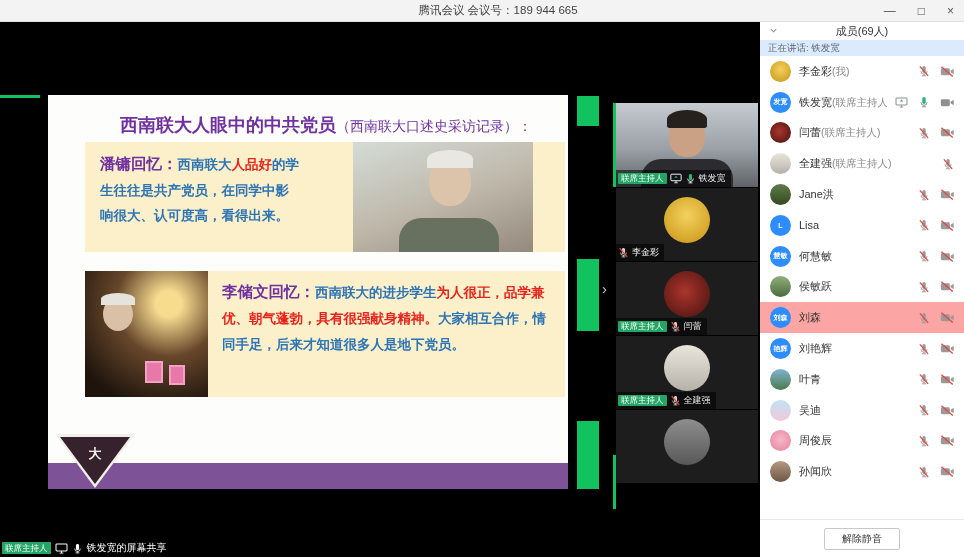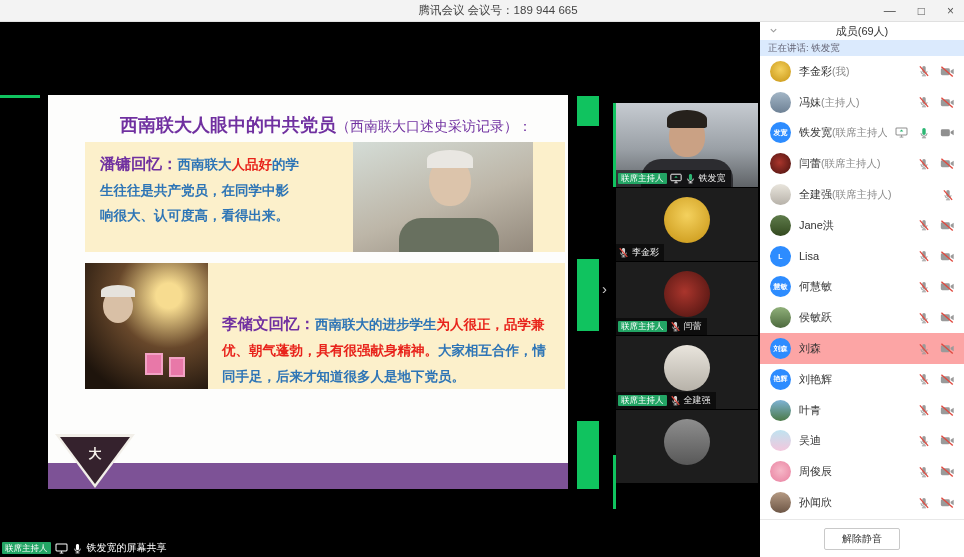--- a/index.html
+++ b/index.html
@@ -35,22 +35,22 @@
   .block1-text { width:220px; padding:9px 4px 0 15px; line-height:1.6; }
   .photo1 { width:180px; height:110px; margin-left:auto; margin-right:32px; position:relative;
     background:linear-gradient(160deg,#d4dcd6 0%,#bdb6a8 55%,#93897c 100%); overflow:hidden; }
   .photo1 .p-head { position:absolute; right:62px; top:14px; width:42px; height:50px;
     border-radius:50% 50% 46% 46%; background:#dcc4ab; }
   .photo1 .p-hair { position:absolute; right:60px; top:8px; width:46px; height:18px;
     border-radius:50% 50% 0 0; background:#e9e7e2; }
   .photo1 .p-body { position:absolute; right:34px; bottom:-8px; width:100px; height:42px;
     border-radius:22px 22px 0 0; background:#68705f; }
 
-  .block2 { position:absolute; left:37px; top:168px; width:480px; height:126px; background:#fcf0cb;
-    display:flex;align-items:flex-end; }
+  .block2 { position:absolute; left:37px; top:176px; width:480px; height:126px; background:#fcf0cb;
+    display:flex; }
   .photo2 { width:123px; height:126px; position:relative; overflow:hidden;
     background:radial-gradient(circle at 68% 26%, #f7dc90 10%, rgba(95,62,34,.95) 42%, #1e140c 85%); }
   .photo2 .p2-head { position:absolute; left:18px; top:26px; width:30px; height:34px;
     border-radius:50%; background:#d9c0a6; }
   .photo2 .p2-hair { position:absolute; left:16px; top:22px; width:34px; height:12px;
     border-radius:50% 50% 0 0; background:#e6e3dd; }
   .photo2 .p2-frame1 { position:absolute; left:60px; bottom:14px; width:18px; height:22px;
     background:#e878a8; border:2px solid #f2a2c4; }
   .photo2 .p2-frame2 { position:absolute; left:84px; bottom:12px; width:16px; height:20px;
     background:#e878a8; border:2px solid #f2a2c4; }
@@ -312,44 +312,20 @@
               <span class="ic">
                 <svg width="14" height="11" viewBox="0 0 15 12">
                   <rect x="0.8" y="2.4" width="9.8" height="7.6" rx="1.6" fill="#9a9a9a"></rect>
                   <path d="M11.4 5.2l3.4-2.2v6l-3.4-2.2z" fill="#9a9a9a"></path>
                   <path d="M1.4 0.8L13.8 11.4" stroke="#e0493f" stroke-width="1.5"></path>
                 </svg>
               </span>
             </span>
           </div>
           <div class="m-row highlight-false">
-
-            <span class="m-avatar" style="background: linear-gradient(rgb(163, 182, 198), rgb(110, 129, 149));"></span>
-            <span class="m-name"><span>冯妹</span><span class="m-role">(主持人)</span></span>
-            <span class="m-icons">
-
-              <span class="ic">
-                <svg width="12" height="12" viewBox="0 0 14 14">
-                  <path d="M7 1.2c-1.2 0-2 .9-2 2v4c0 1.1.8 2 2 2s2-.9 2-2v-4c0-1.1-.8-2-2-2z" fill="#9a9a9a"></path>
-                  <path d="M3.4 7.2a3.6 3.6 0 0 0 7.2 0" fill="none" stroke="#9a9a9a" stroke-width="1.1"></path>
-                  <path d="M7 10.8v1.6M4.6 12.6h4.8" stroke="#9a9a9a" stroke-width="1.1"></path>
-                  <path d="M2.2 1.6L11.8 12.6" stroke="#e0493f" stroke-width="1.5"></path>
-                </svg>
-              </span>
-
-              <span class="ic">
-                <svg width="14" height="11" viewBox="0 0 15 12">
-                  <rect x="0.8" y="2.4" width="9.8" height="7.6" rx="1.6" fill="#9a9a9a"></rect>
-                  <path d="M11.4 5.2l3.4-2.2v6l-3.4-2.2z" fill="#9a9a9a"></path>
-                  <path d="M1.4 0.8L13.8 11.4" stroke="#e0493f" stroke-width="1.5"></path>
-                </svg>
-              </span>
-            </span>
-          </div>
-          <div class="m-row highlight-false">
             <span class="m-avatar text-avatar">发宽</span>
 
             <span class="m-name"><span>铁发宽</span><span class="m-role">(联席主持人)</span></span>
             <span class="m-icons">
               <span class="ic">
                 <svg width="13" height="11" viewBox="0 0 14 12">
                   <rect x="1" y="1" width="12" height="7.6" rx="1" fill="none" stroke="#8f8f8f" stroke-width="1.1"></rect>
                   <path d="M7 2.8l2 2.2H5z" fill="#2bb673"></path>
                   <path d="M5 11h4M7 8.8v2" stroke="#8f8f8f" stroke-width="1"></path>
                 </svg>

